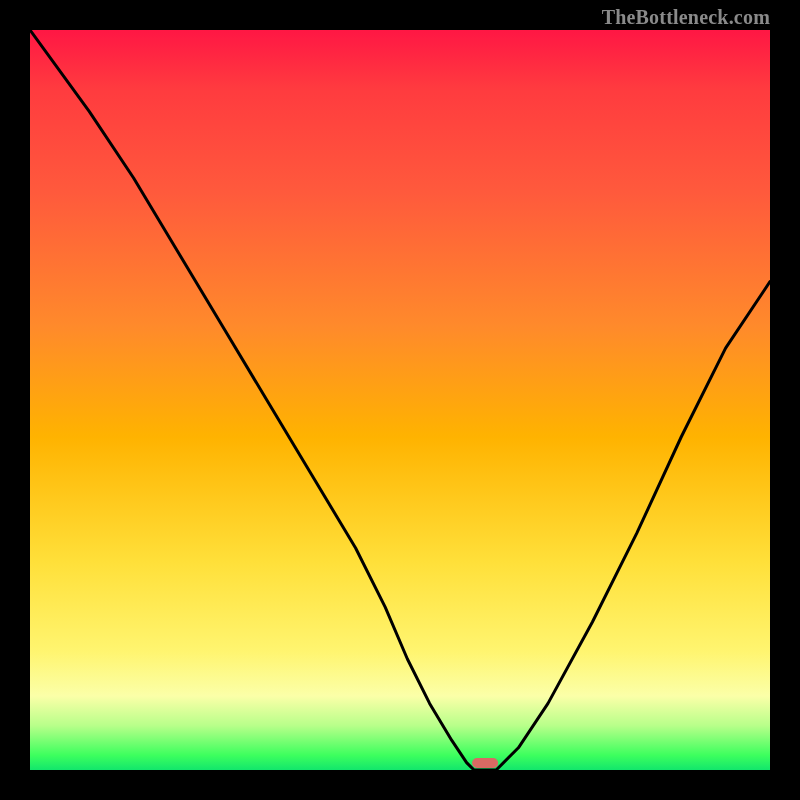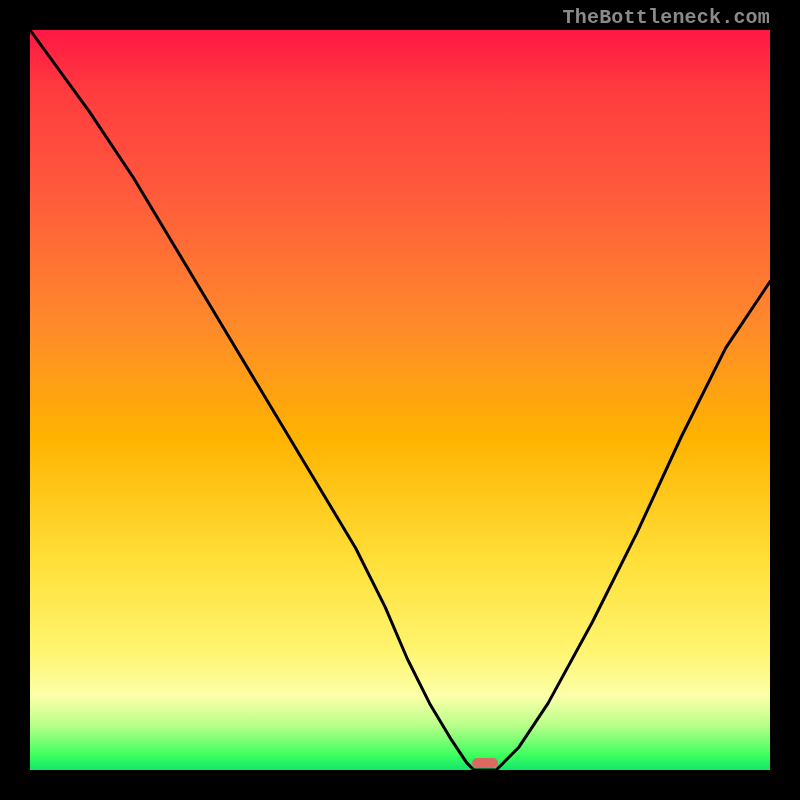--- a/index.html
+++ b/index.html
@@ -54,21 +54,21 @@
     stroke-linecap: round;
   }
   .marker {
     fill: #d96a63;
     stroke: none;
   }
   .watermark {
     position: absolute;
     top: 6px;
     right: 30px;
-    font-family: Liberation Mono, monospace;
+    font-family: Liberation Serif, serif;
     font-size: 20px;
     font-weight: 700;
     color: #8a8a8a;
     letter-spacing: 0.2px;
     user-select: none;
   }
 </style>
 </head>
 <body>
 

